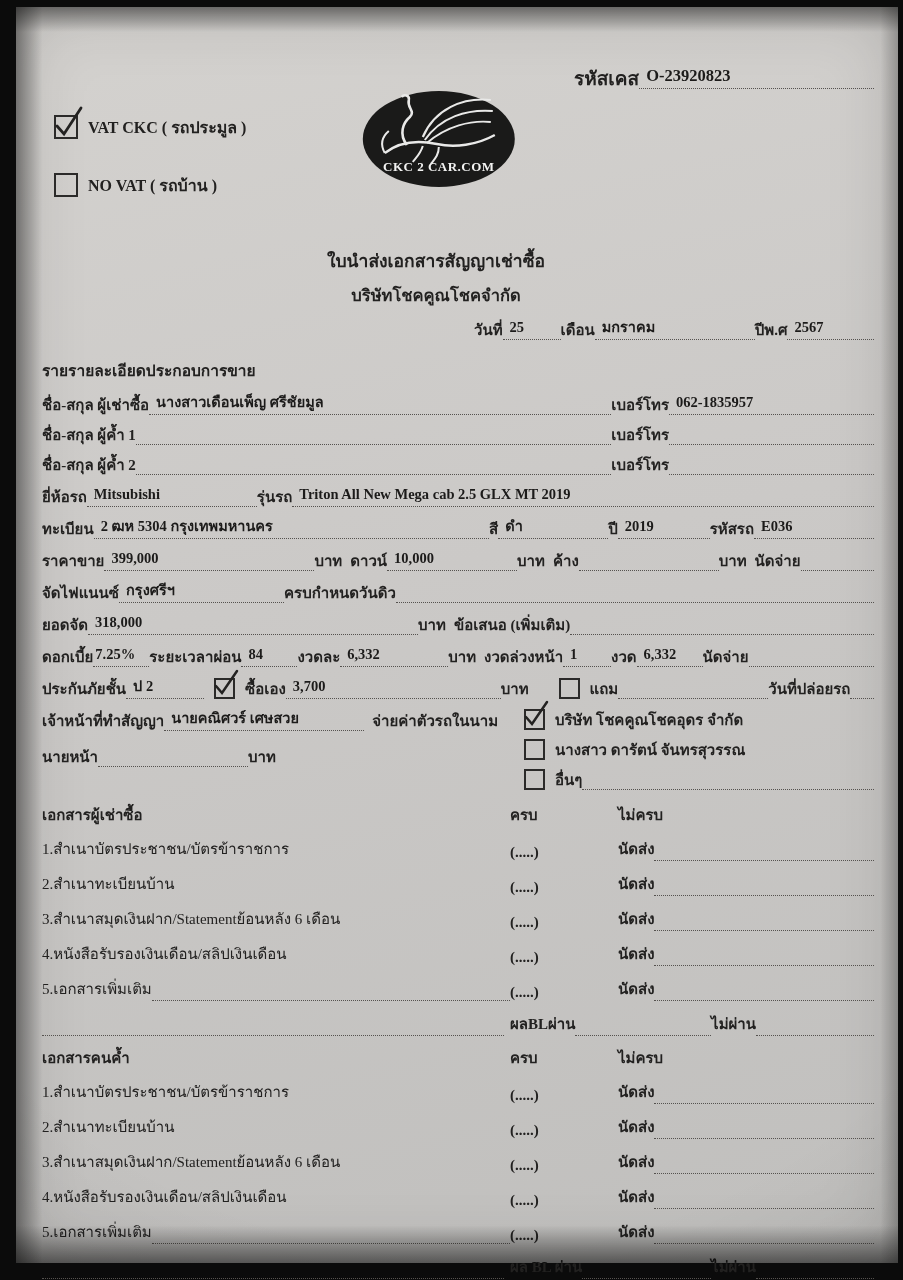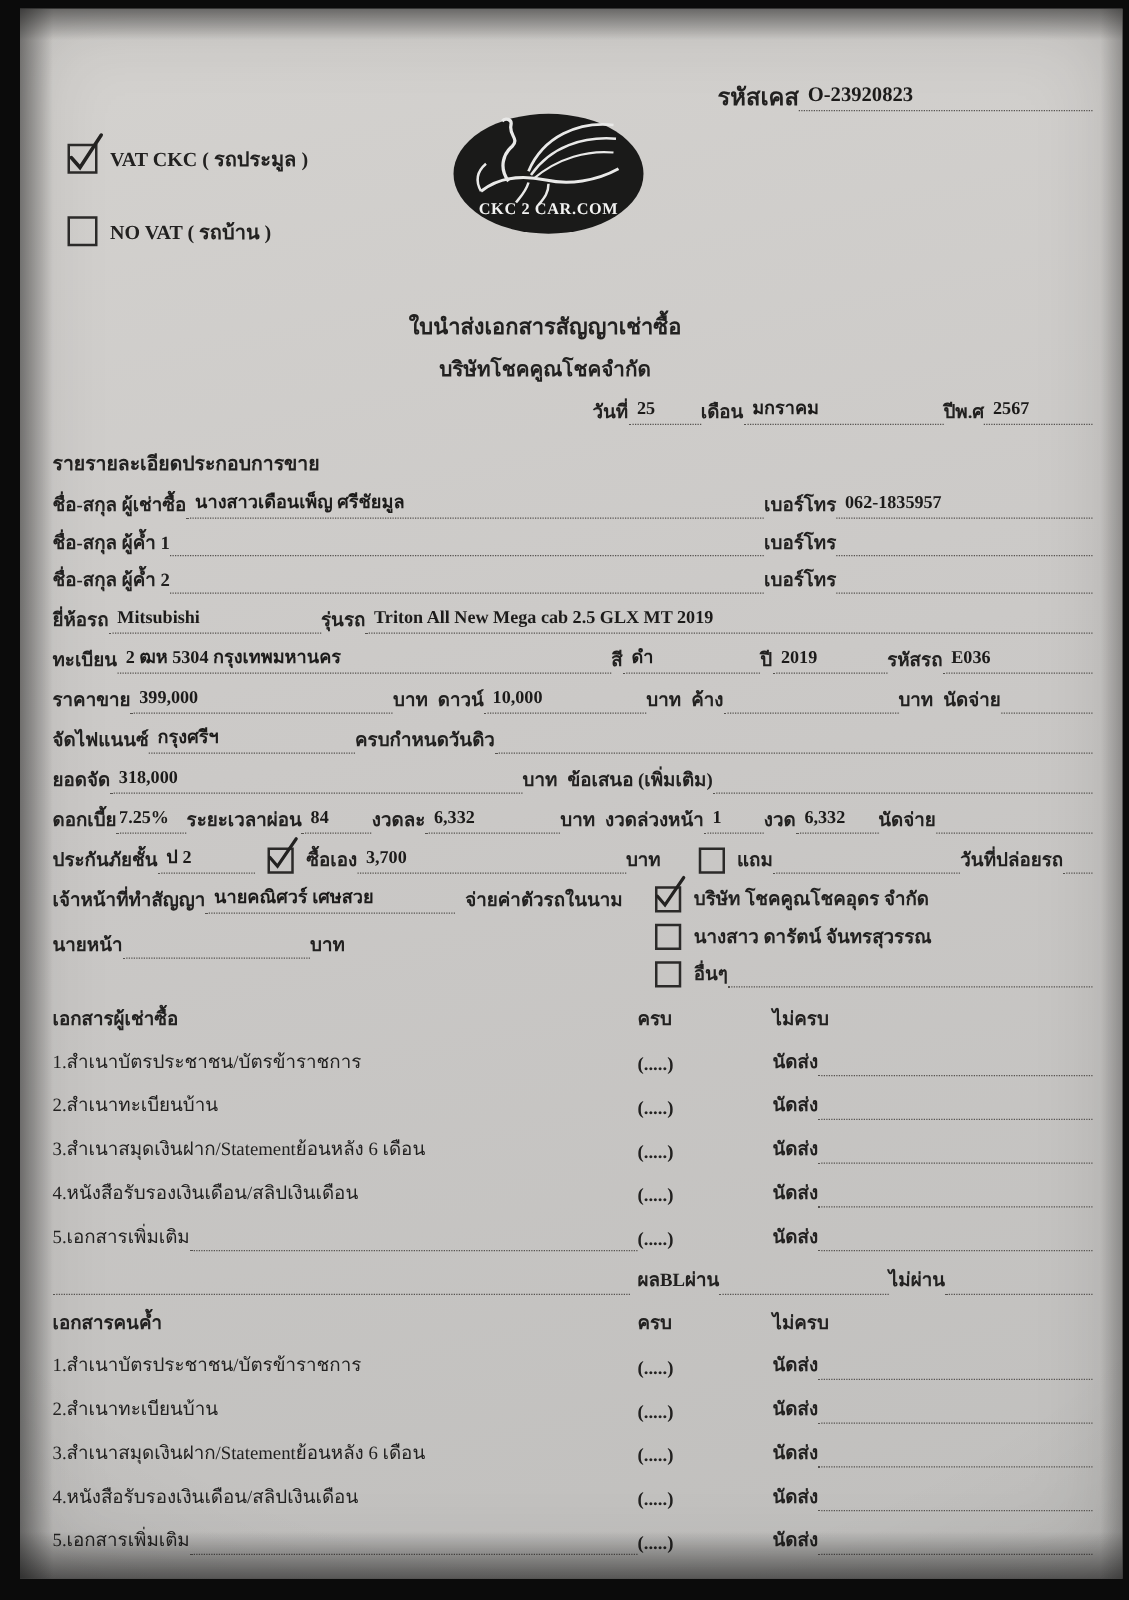--- a/index.html
+++ b/index.html
@@ -386,16 +386,23 @@
   </div>
   <div class="doc-row">
     <span class="dn">
           <span>5.เอกสารเพิ่มเติม</span>
           <span class="fill grow"></span>
         </span>
     <span class="paren">(.....)</span>
     <span class="lbl">นัดส่ง</span>
     <span class="fill grow"></span>
   </div>
+  <div class="blrow">
+    <span class="fill" style="width:462px;margin-right:6px"></span>
+    <span class="lbl">ผล BL ผ่าน</span>
+    <span class="fill grow"></span>
+    <span class="lbl">ไม่ผ่าน</span>
+    <span class="fill" style="width:118px"></span>
+  </div>
 
 </div>
 <div class="vignette"></div>
 </div>
 
 </body></html>

